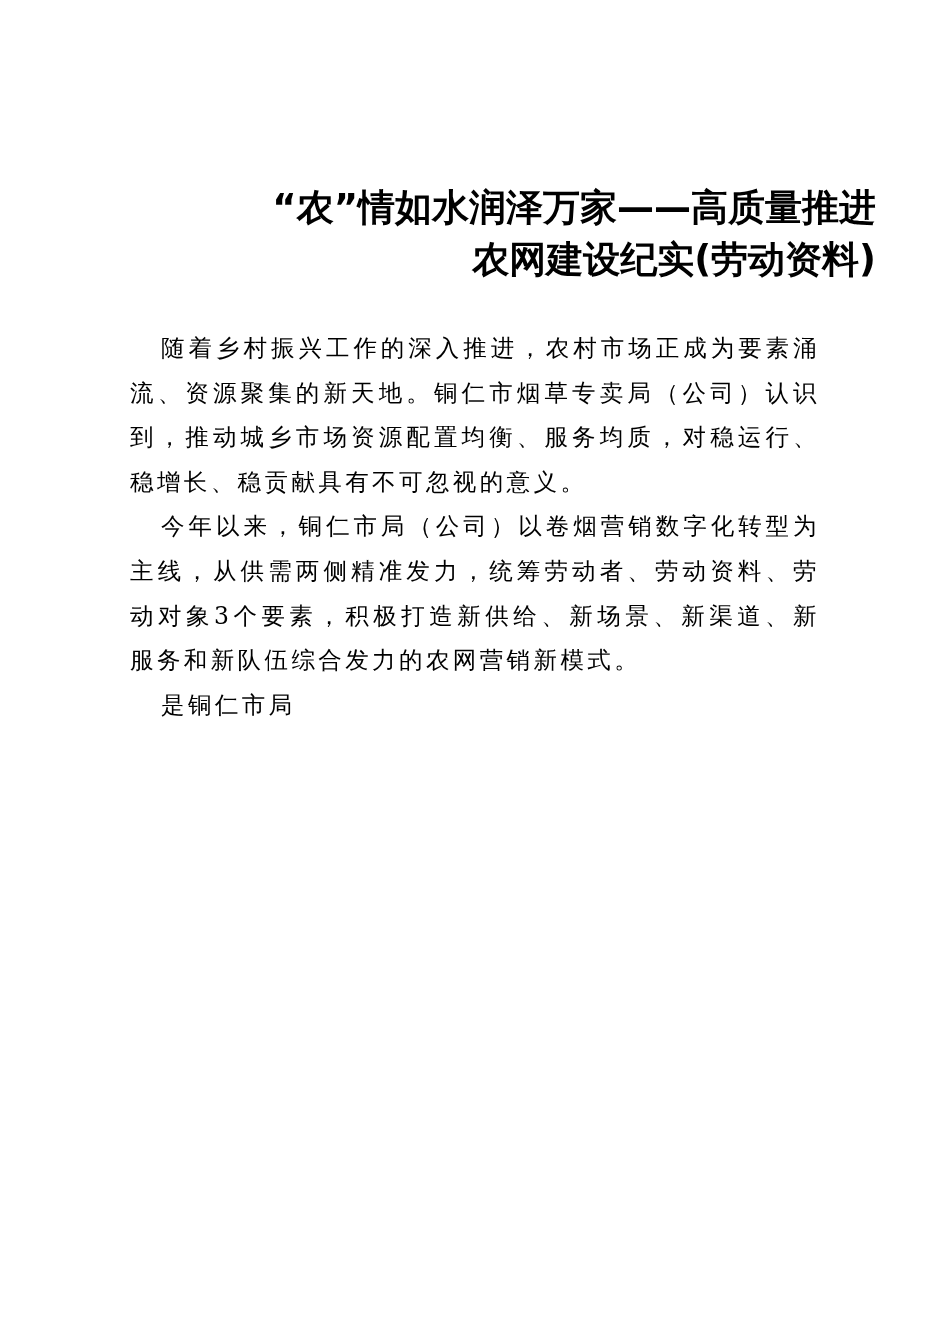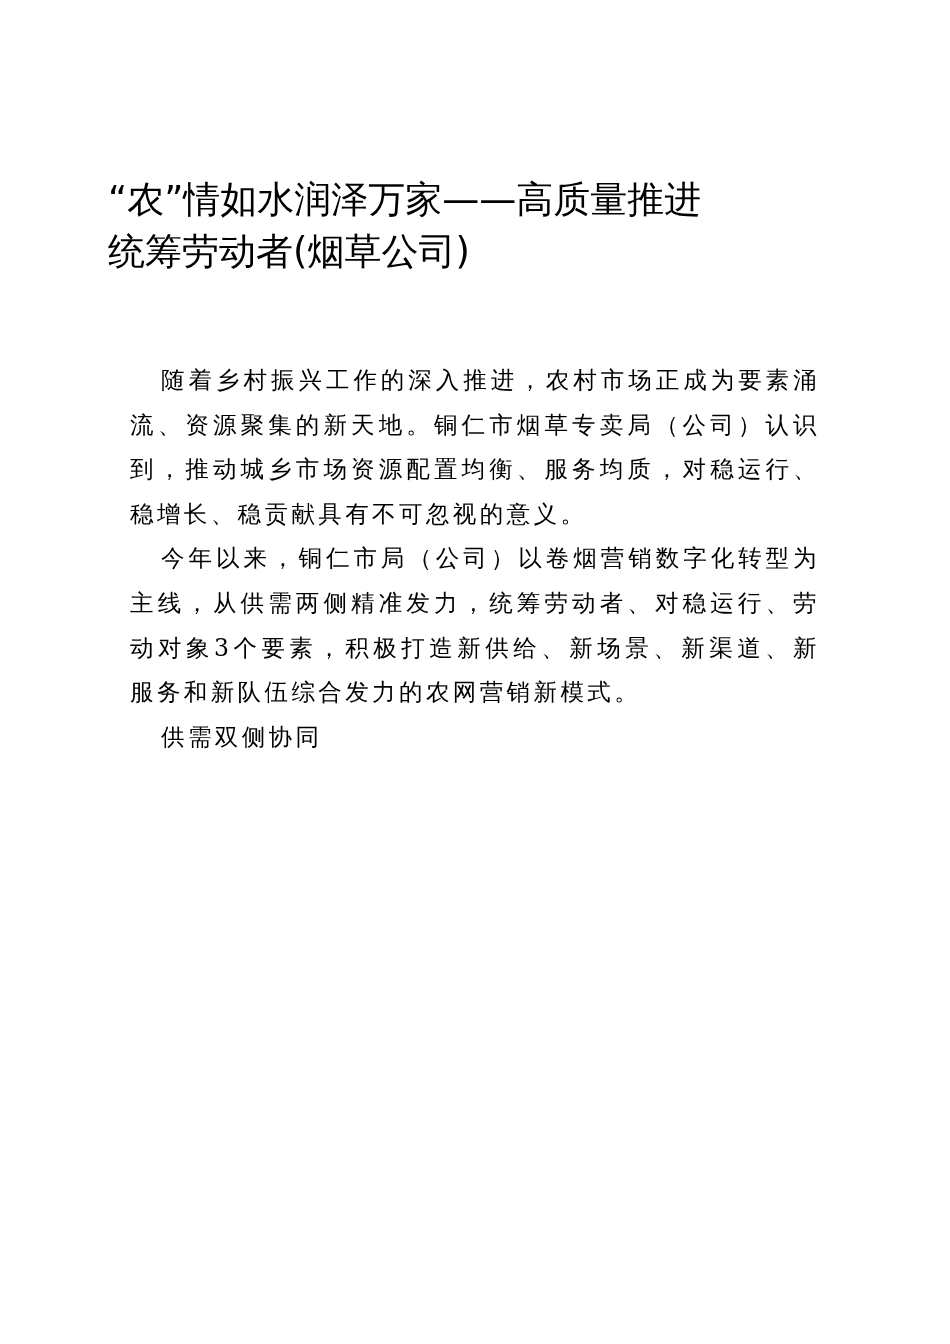--- a/index.html
+++ b/index.html
@@ -20,56 +20,55 @@
       top: 0;
       width: 950px;
       height: 1344px;
       background: #ffffff;
     }
     .title {
       position: absolute;
       left: 100px;
       top: 166px;
       width: 760px;
-      margin: 8px;
-      text-align: left;
+      margin: 16px;
+      text-align: right;
       font-family: "DejaVu Sans", sans-serif;
-      font-weight: normal;
+      font-weight: bold;
       font-size: 37px;
       line-height: 52px;
       letter-spacing: 0px;
     }
     .title span {
       display: block;
       white-space: nowrap;
     }
     .body {
       position: absolute;
       left: 130px;
       top: 326px;
       width: 690px;
       font-family: "DejaVu Serif", serif;
       font-size: 23.5px;
       line-height: 44.6px;
       letter-spacing: 3.4px;
       text-align: justify;
-      margin-top: 32px;
     }
     .body p {
       margin: 0;
       text-indent: 31px;
     }
   </style>
 </head>
 <body>
 
 <div class="page">
   <h1 class="title">
     <span>“农”情如水润泽万家——高质量推进</span>
-    <span>统筹劳动者(烟草公司)</span>
+    <span>农网建设纪实(劳动资料)</span>
   </h1>
 
   <div class="body">
     <p>随着乡村振兴工作的深入推进，农村市场正成为要素涌流、资源聚集的新天地。铜仁市烟草专卖局（公司）认识到，推动城乡市场资源配置均衡、服务均质，对稳运行、稳增长、稳贡献具有不可忽视的意义。</p>
-    <p>今年以来，铜仁市局（公司）以卷烟营销数字化转型为主线，从供需两侧精准发力，统筹劳动者、对稳运行、劳动对象3个要素，积极打造新供给、新场景、新渠道、新服务和新队伍综合发力的农网营销新模式。</p>
-    <p>供需双侧协同</p>
+    <p>今年以来，铜仁市局（公司）以卷烟营销数字化转型为主线，从供需两侧精准发力，统筹劳动者、劳动资料、劳动对象3个要素，积极打造新供给、新场景、新渠道、新服务和新队伍综合发力的农网营销新模式。</p>
+    <p>是铜仁市局</p>
   </div>
 </div>
 
 </body></html>

